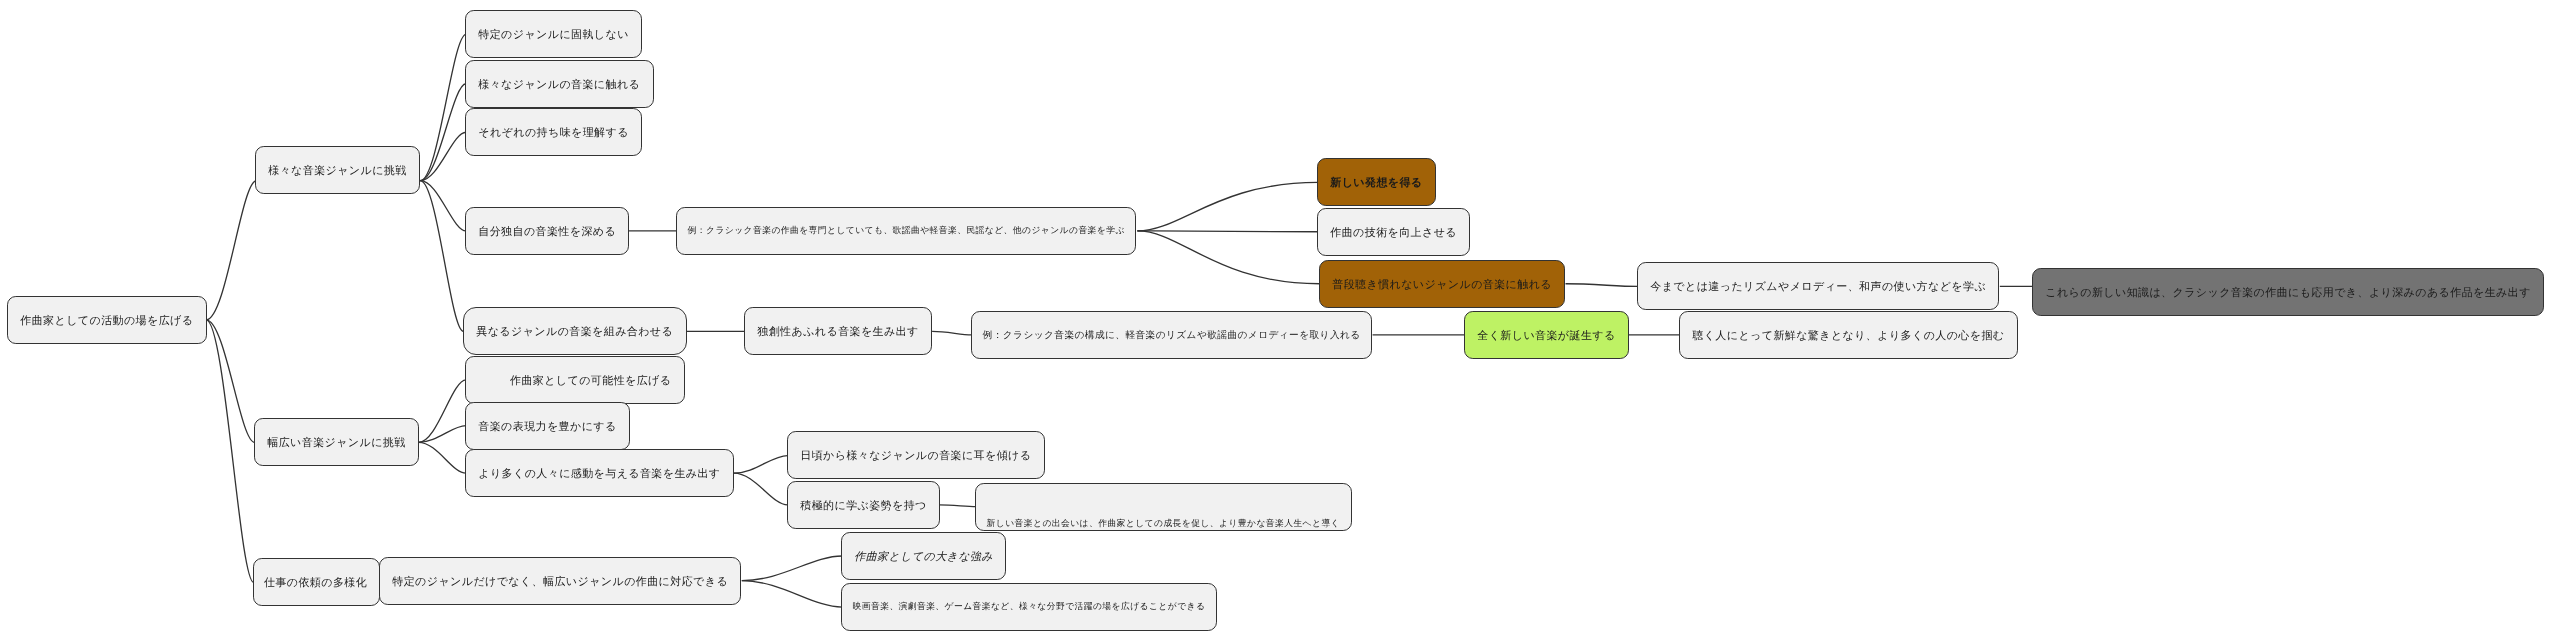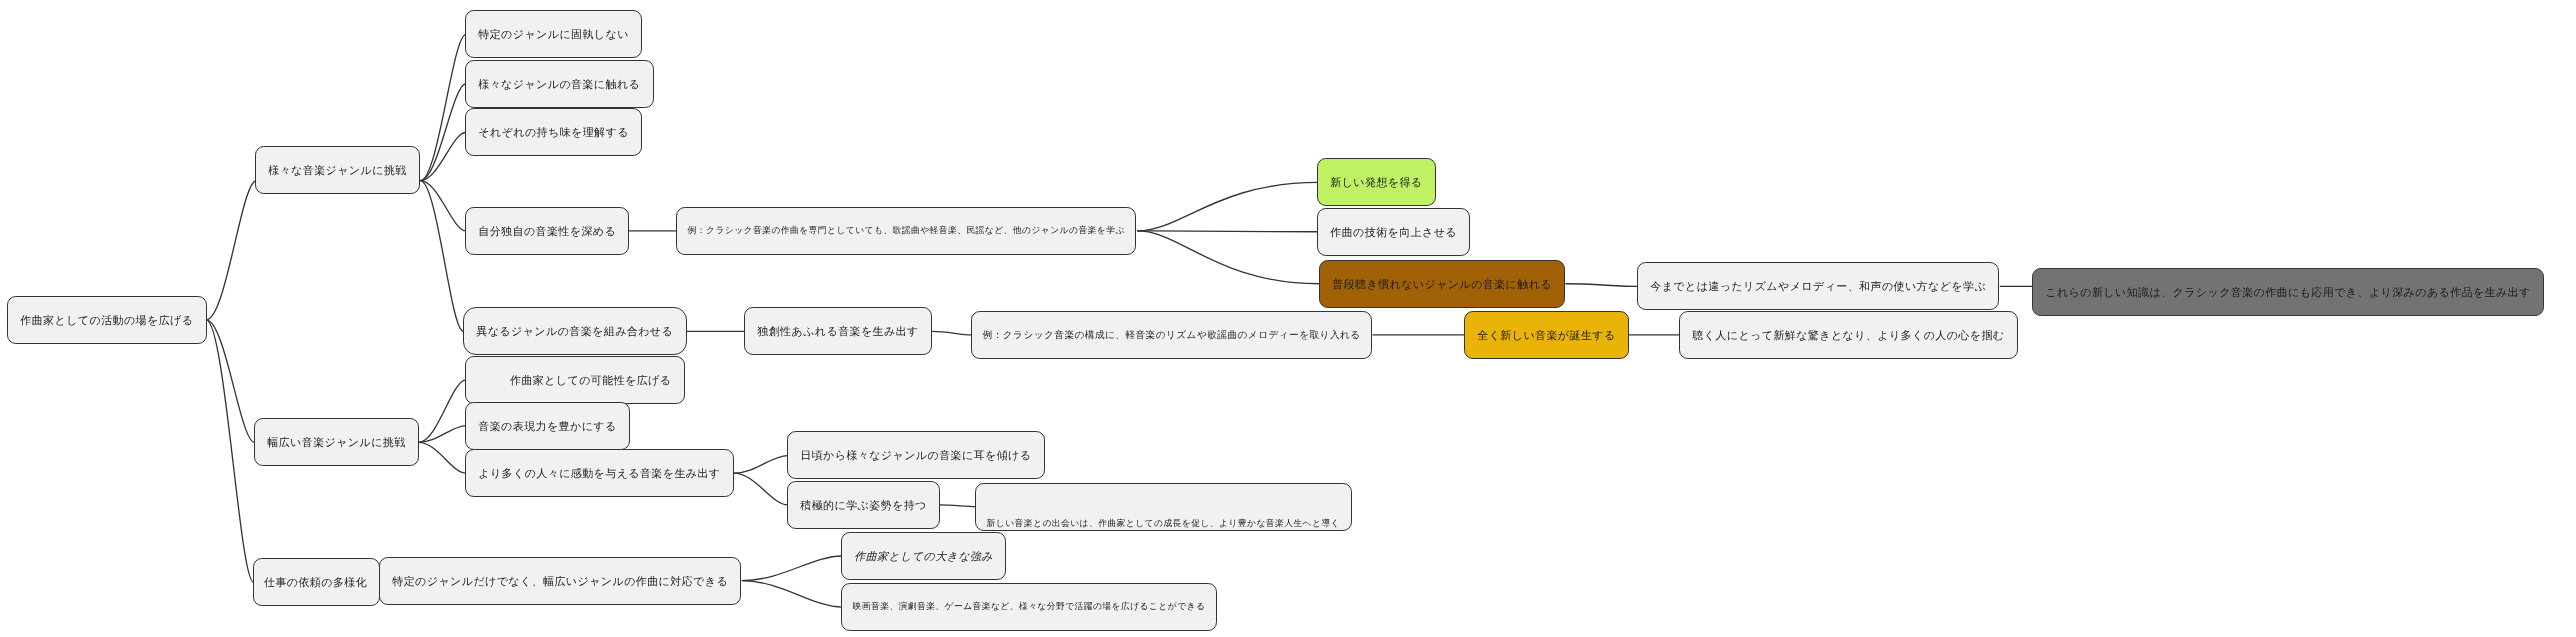--- a/index.html
+++ b/index.html
@@ -101,42 +101,42 @@
       </div>
       <div class="node size-default" style="left: 465px; top: 231px; background: rgb(241, 241, 241); border-color: rgb(51, 51, 51); color: rgb(26, 26, 26);">
         <span>自分独自の音楽性を深める</span>
       </div>
       <div class="node size-default" style="left: 463px; top: 331px; background: rgb(241, 241, 241); border-color: rgb(51, 51, 51); color: rgb(26, 26, 26); border-radius: 13px;">
         <span>異なるジャンルの音楽を組み合わせる</span>
       </div>
       <div class="node size-small" style="left: 676px; top: 231px; background: rgb(241, 241, 241); border-color: rgb(51, 51, 51); color: rgb(26, 26, 26);">
         <span>例：クラシック音楽の作曲を専門としていても、歌謡曲や軽音楽、民謡など、他のジャンルの音楽を学ぶ</span>
       </div>
-      <div class="node size-default" style="left: 1317px; top: 182px; background: #bef264; border-color: rgb(51, 51, 51); color: rgb(26, 26, 26);">
+      <div class="node size-default" style="left: 1317px; top: 182px; background: #a16207; border-color: rgb(51, 51, 51); color: rgb(26, 26, 26); font-weight: bold;">
         <span>新しい発想を得る</span>
       </div>
       <div class="node size-default" style="left: 1317px; top: 232px; background: rgb(241, 241, 241); border-color: rgb(51, 51, 51); color: rgb(26, 26, 26);">
         <span>作曲の技術を向上させる</span>
       </div>
       <div class="node size-default" style="left: 1319px; top: 284px; background: #a16207; border-color: rgb(51, 51, 51); color: rgb(26, 26, 26);">
         <span>普段聴き慣れないジャンルの音楽に触れる</span>
       </div>
       <div class="node size-default" style="left: 1637px; top: 286px; background: rgb(241, 241, 241); border-color: rgb(51, 51, 51); color: rgb(26, 26, 26);">
         <span>今までとは違ったリズムやメロディー、和声の使い方などを学ぶ</span>
       </div>
       <div class="node size-default" style="left: 2032px; top: 292px; background: #737373; border-color: rgb(51, 51, 51); color: rgb(26, 26, 26);">
         <span>これらの新しい知識は、クラシック音楽の作曲にも応用でき、より深みのある作品を生み出す</span>
       </div>
       <div class="node size-default" style="left: 744px; top: 331px; background: rgb(241, 241, 241); border-color: rgb(51, 51, 51); color: rgb(26, 26, 26);">
         <span>独創性あふれる音楽を生み出す</span>
       </div>
       <div class="node size-medium" style="left: 971px; top: 335px; background: rgb(241, 241, 241); border-color: rgb(51, 51, 51); color: rgb(26, 26, 26);">
         <span>例：クラシック音楽の構成に、軽音楽のリズムや歌謡曲のメロディーを取り入れる</span>
       </div>
-      <div class="node size-default" style="left: 1464px; top: 335px; background: #eab308; border-color: rgb(51, 51, 51); color: rgb(26, 26, 26);">
+      <div class="node size-default" style="left: 1464px; top: 335px; background: #bef264; border-color: rgb(51, 51, 51); color: rgb(26, 26, 26);">
         <span>全く新しい音楽が誕生する</span>
       </div>
       <div class="node size-default" style="left: 1679px; top: 335px; background: rgb(241, 241, 241); border-color: rgb(51, 51, 51); color: rgb(26, 26, 26);">
         <span>聴く人にとって新鮮な驚きとなり、より多くの人の心を掴む</span>
       </div>
       <div class="node size-default" style="left: 465px; top: 380px; background: rgb(241, 241, 241); border-color: rgb(51, 51, 51); color: rgb(26, 26, 26); padding-left: 44px;">
         <span>作曲家としての可能性を広げる</span>
       </div>
       <div class="node size-default" style="left: 465px; top: 426px; background: rgb(241, 241, 241); border-color: rgb(51, 51, 51); color: rgb(26, 26, 26);">
         <span>音楽の表現力を豊かにする</span>

